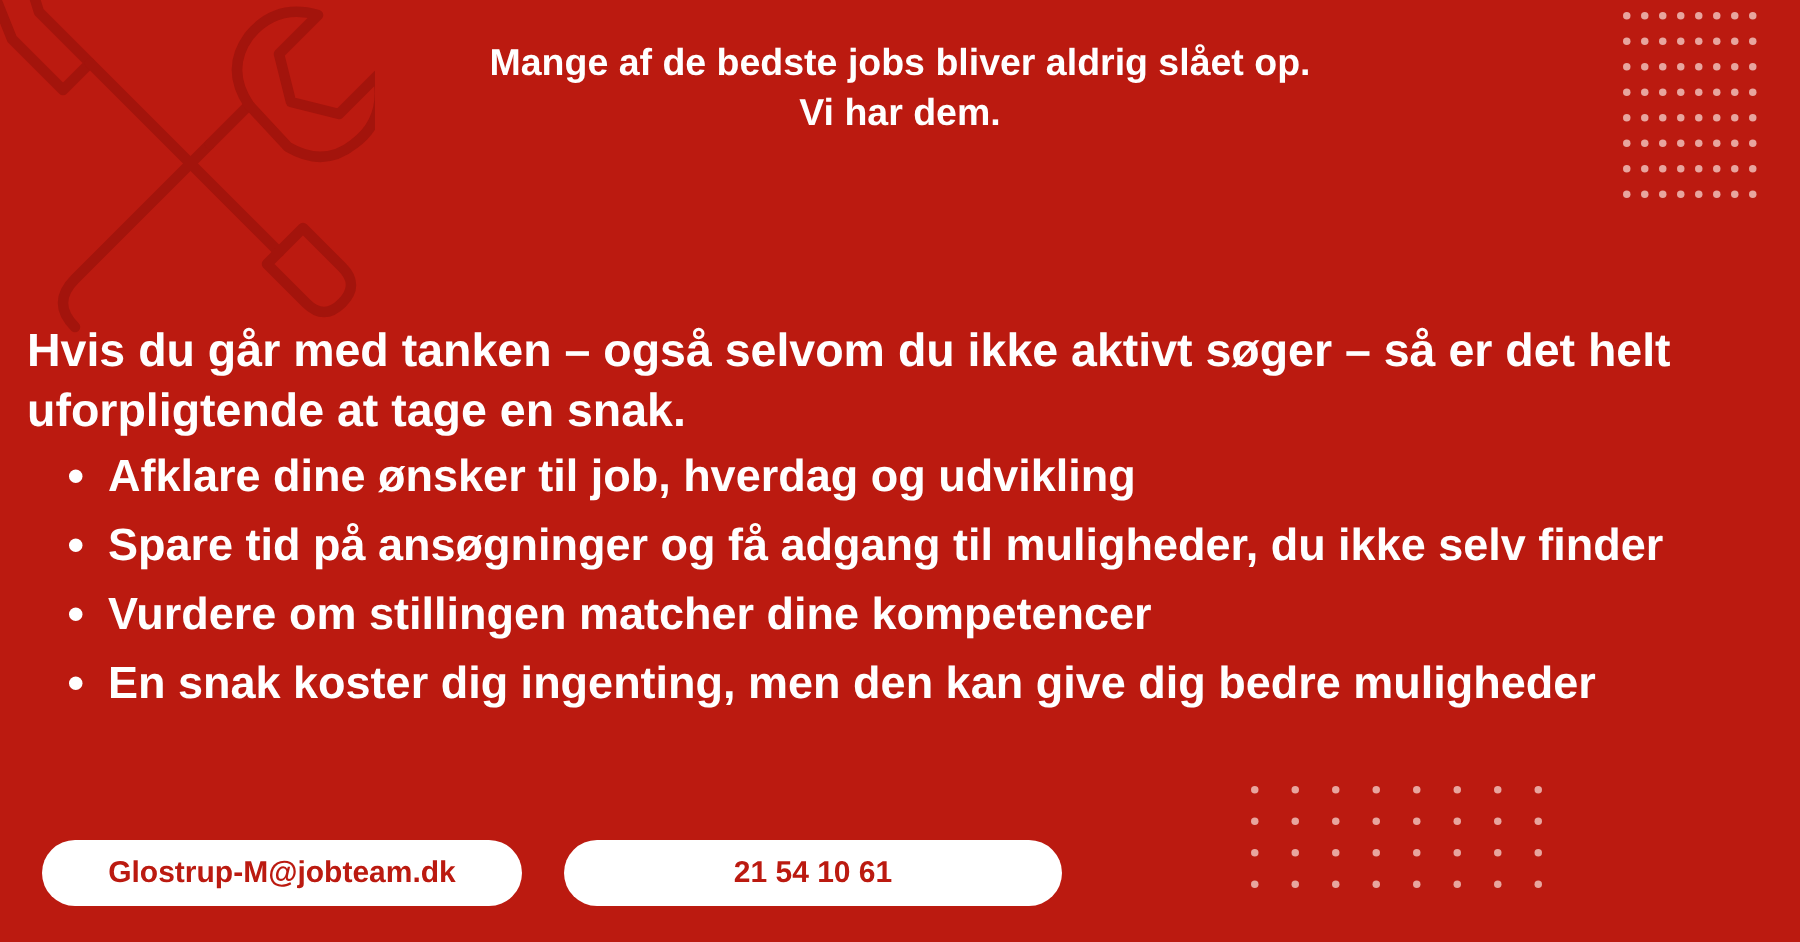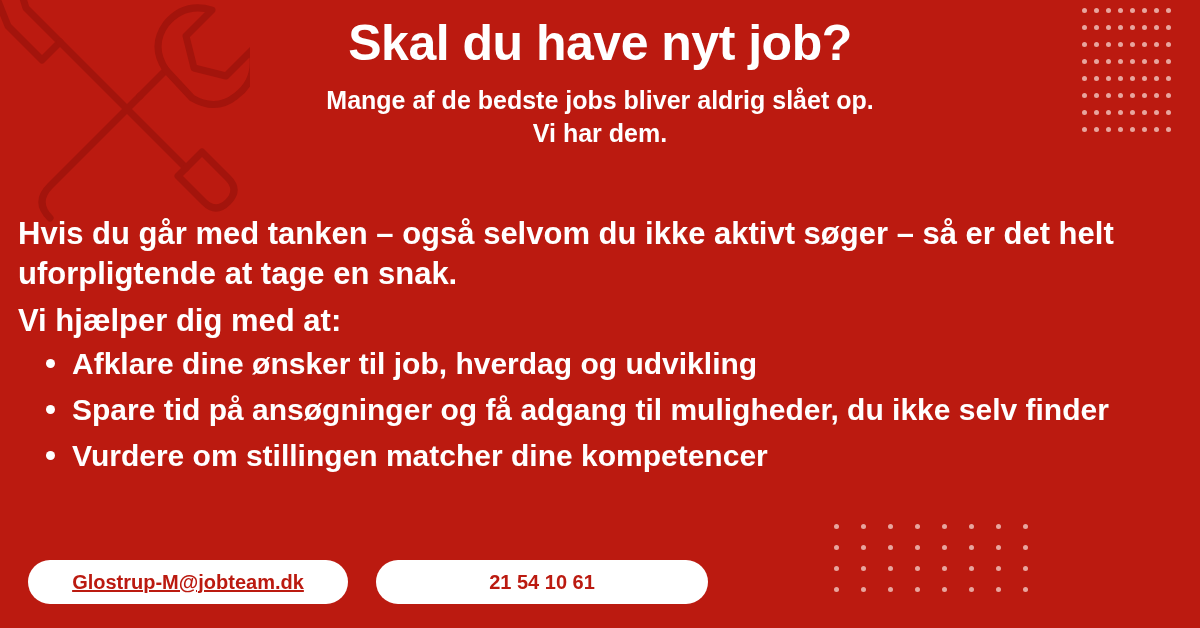--- a/index.html
+++ b/index.html
@@ -154,21 +154,20 @@
     display: flex;
     align-items: center;
     justify-content: center;
     font-size: 20px;
     font-weight: 700;
     box-sizing: border-box;
     cursor: pointer;
   }
   .pill-email {
     width: 320px;
-    text-decoration: underline;
   }
   .pill-phone {
     width: 332px;
   }
 </style>
 </head>
 <body>
 
 <div class="banner">
 
@@ -199,34 +198,33 @@
   </div>
 
   <div class="dots dots-br">
     <span class="row"><span class="dot"></span><span class="dot"></span><span class="dot"></span><span class="dot"></span><span class="dot"></span><span class="dot"></span><span class="dot"></span><span class="dot"></span></span>
     <span class="row"><span class="dot"></span><span class="dot"></span><span class="dot"></span><span class="dot"></span><span class="dot"></span><span class="dot"></span><span class="dot"></span><span class="dot"></span></span>
     <span class="row"><span class="dot"></span><span class="dot"></span><span class="dot"></span><span class="dot"></span><span class="dot"></span><span class="dot"></span><span class="dot"></span><span class="dot"></span></span>
     <span class="row"><span class="dot"></span><span class="dot"></span><span class="dot"></span><span class="dot"></span><span class="dot"></span><span class="dot"></span><span class="dot"></span><span class="dot"></span></span>
   </div>
 
   <div class="headline">
-    <h1>Skal du have nyt job?</h1>
     <h2>
       <span class="line1">Mange af de bedste jobs bliver aldrig slået op.</span>
       <span class="line2">Vi har dem.</span>
     </h2>
   </div>
 
   <div class="body">
     <p class="intro">Hvis du går med tanken – også selvom du ikke aktivt søger – så er det helt uforpligtende at tage en snak.</p>
-    <p class="lead">Vi hjælper dig med at:</p>
     <ul class="bullets">
       <li>Afklare dine ønsker til job, hverdag og udvikling</li>
       <li>Spare tid på ansøgninger og få adgang til muligheder, du ikke selv finder</li>
       <li>Vurdere om stillingen matcher dine kompetencer</li>
+      <li>En snak koster dig ingenting, men den kan give dig bedre muligheder</li>
     </ul>
   </div>
 
   <div class="pills">
     <div class="pill pill-email">Glostrup-M@jobteam.dk</div>
     <div class="pill pill-phone">21 54 10 61</div>
   </div>
 
 </div>
 

